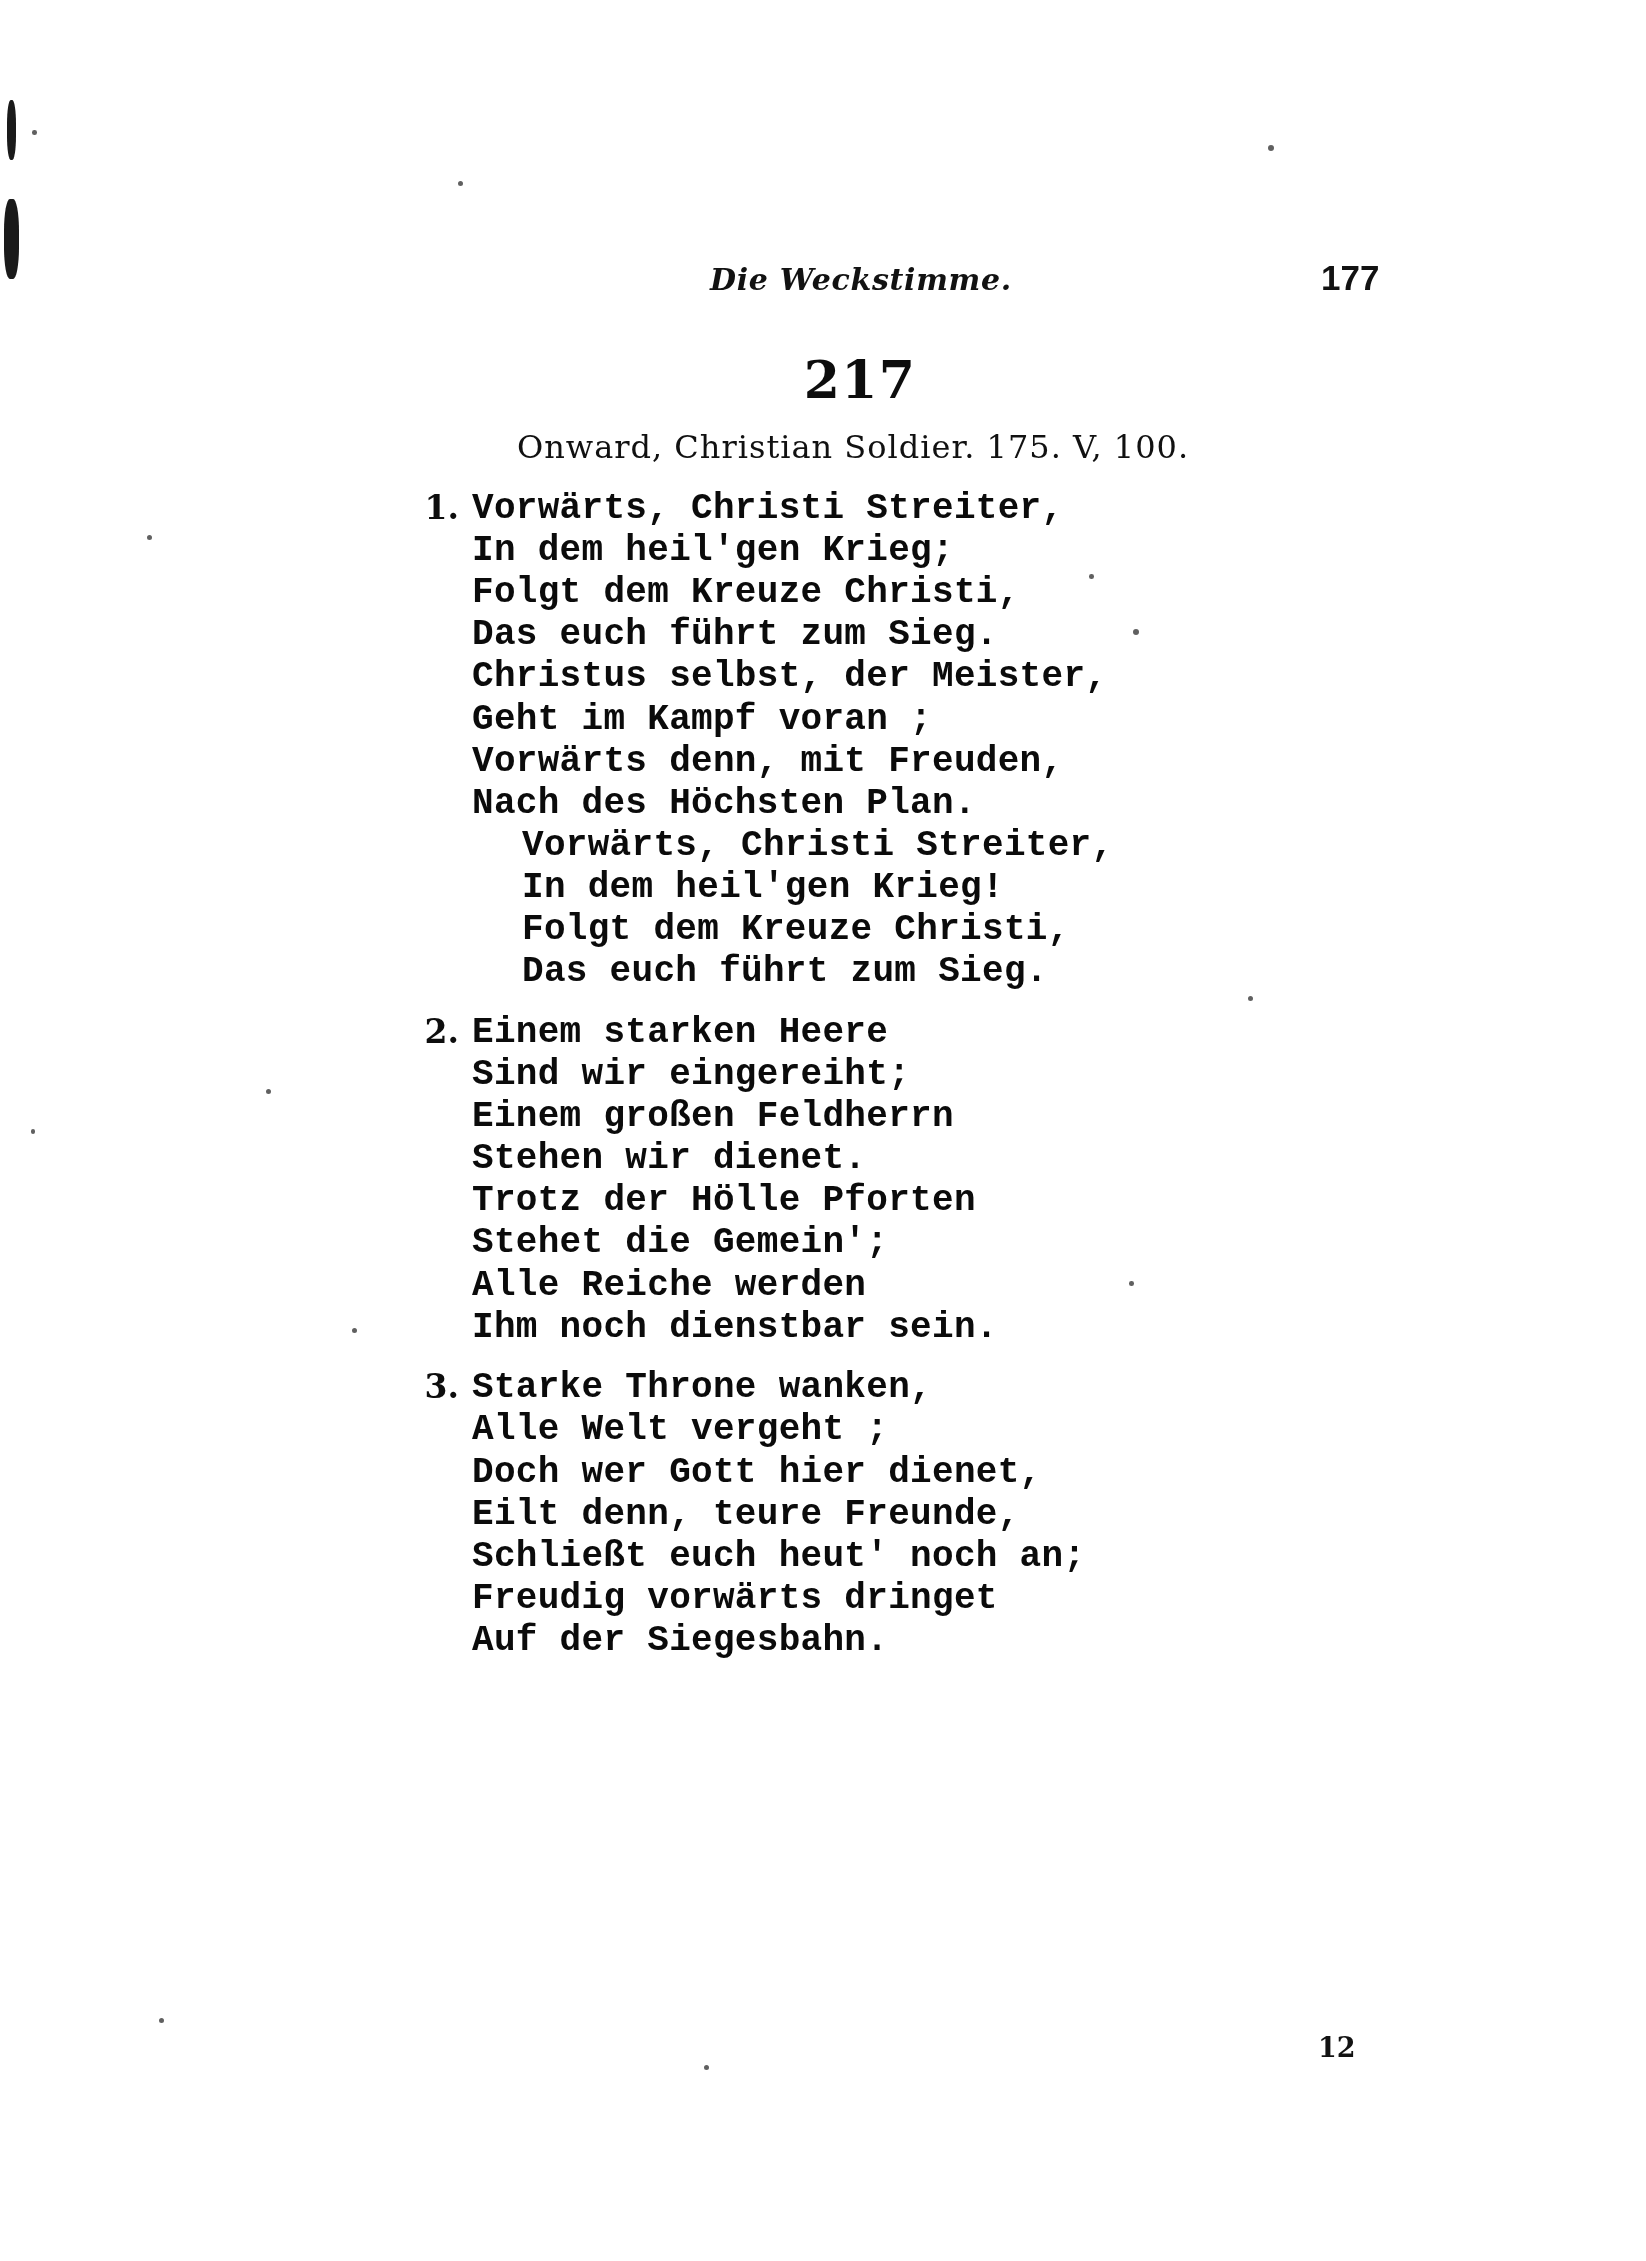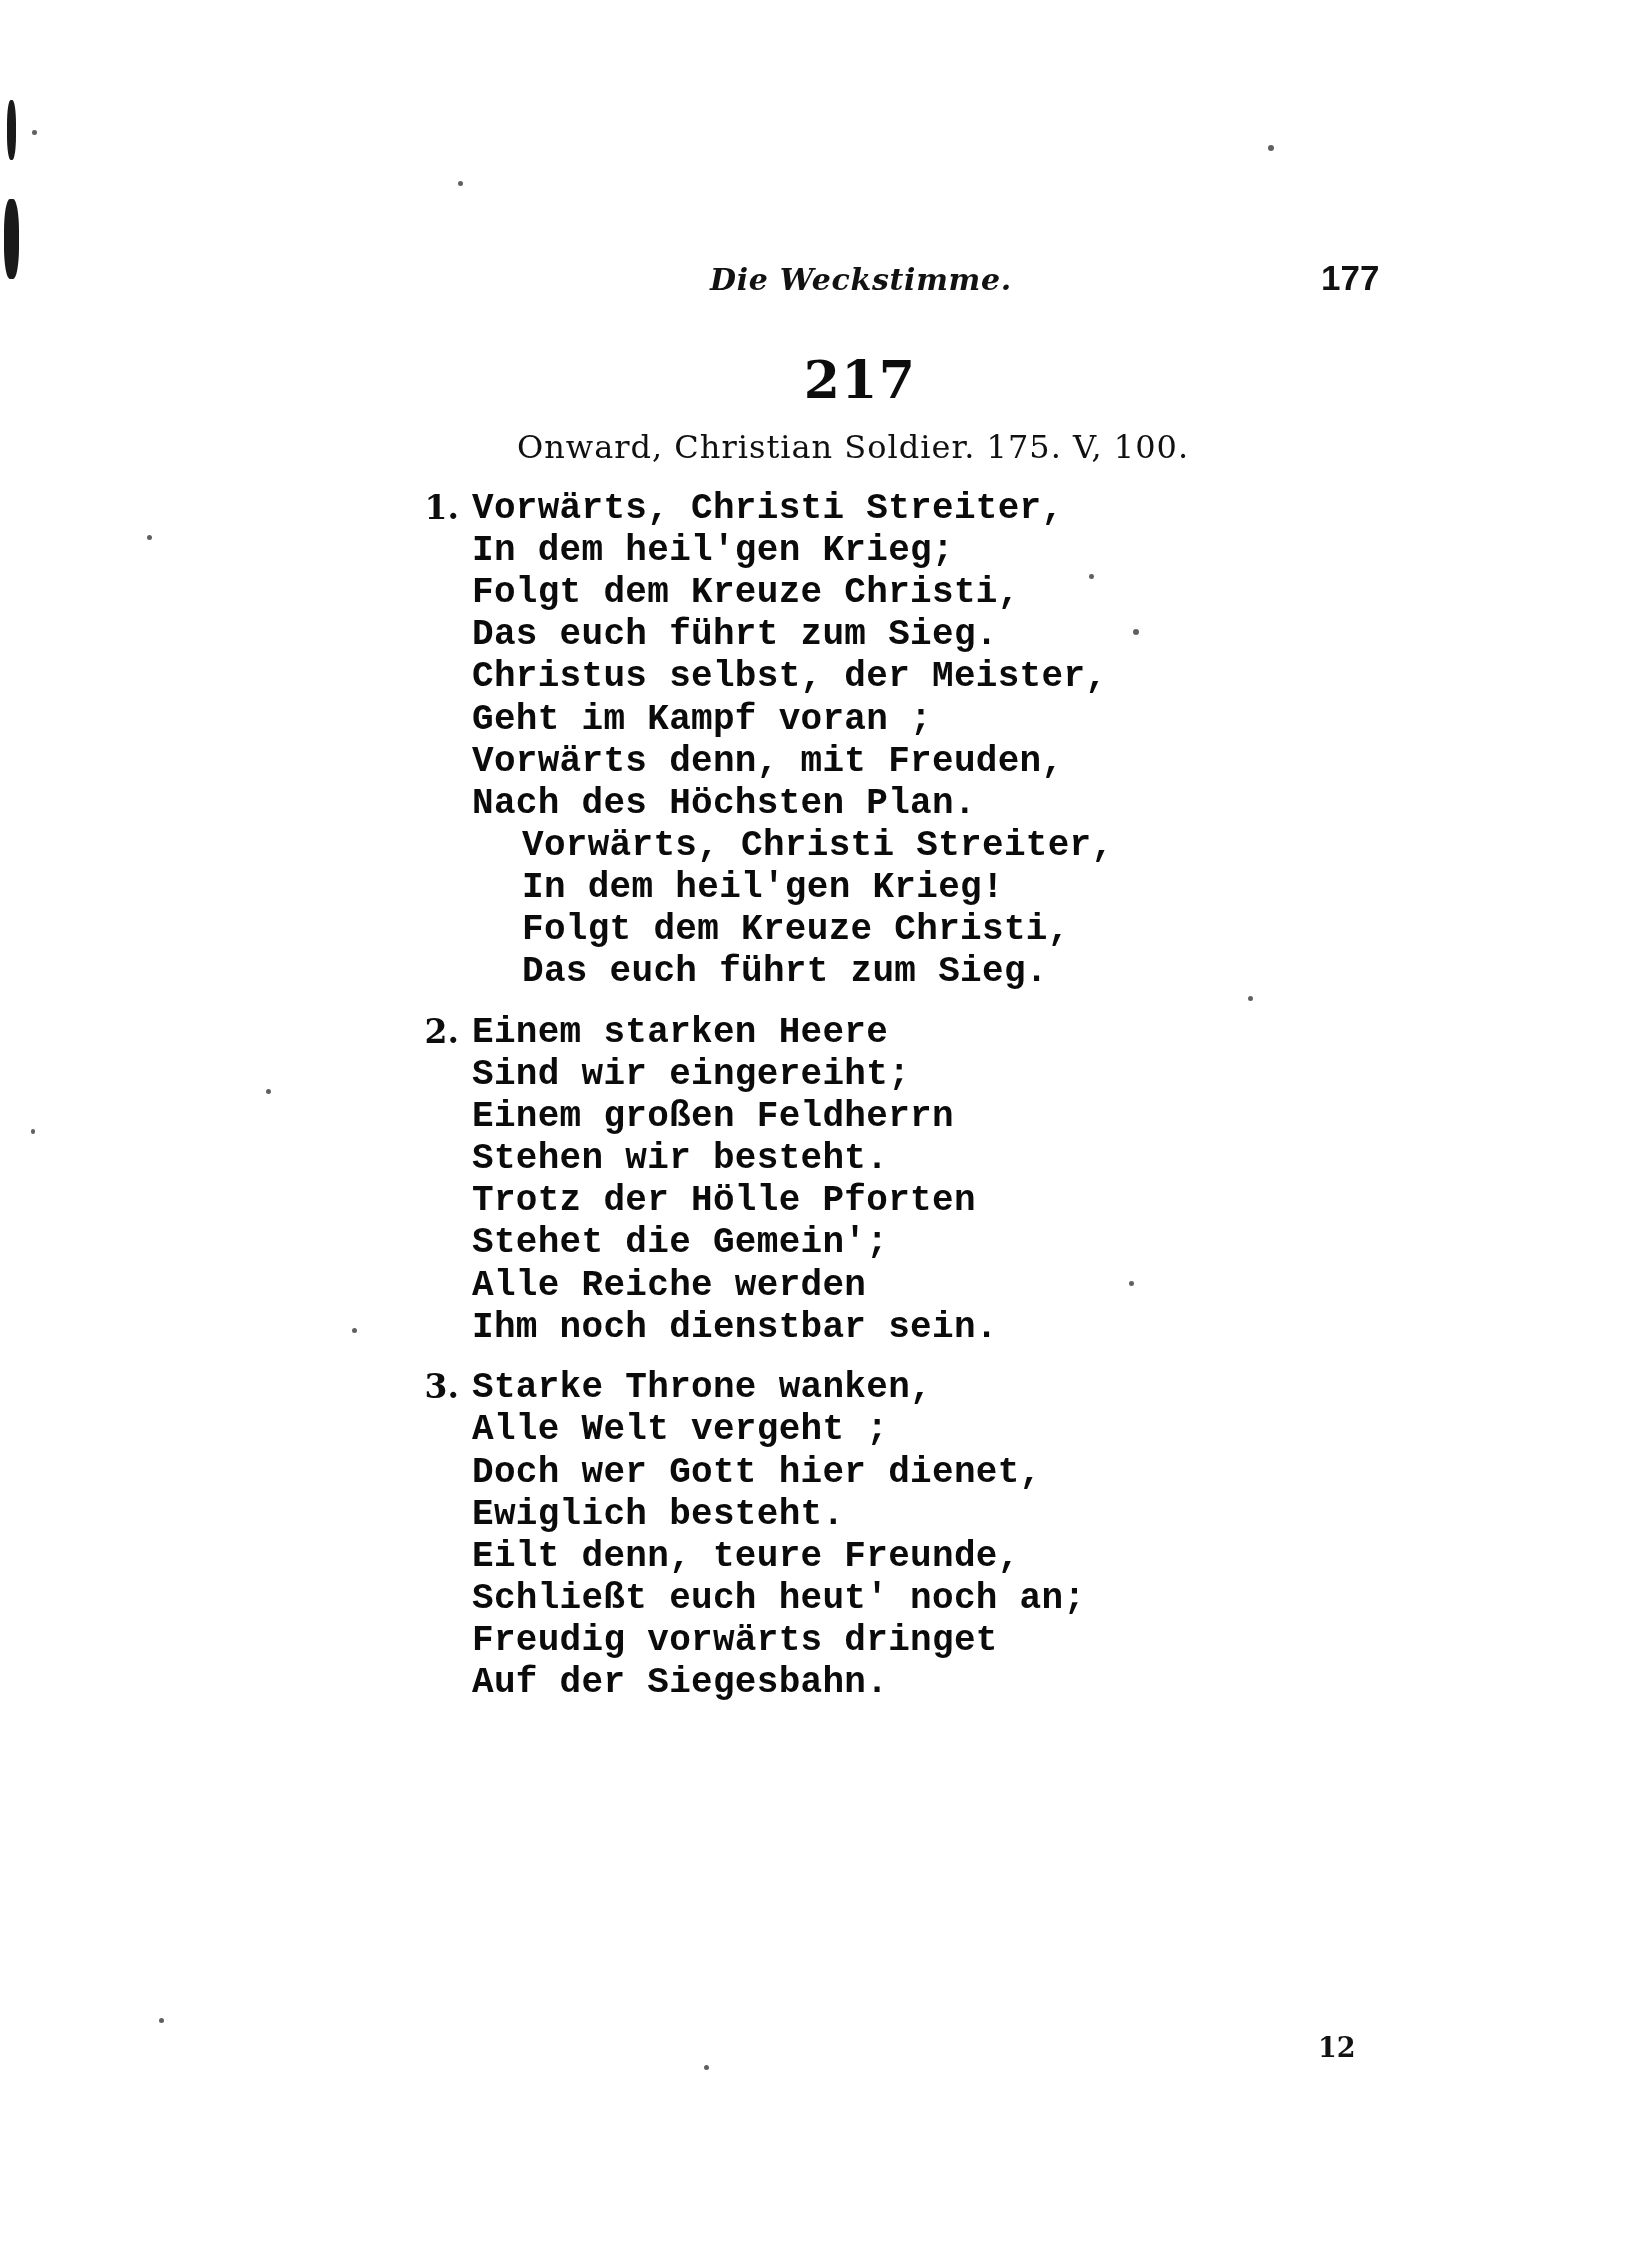--- a/index.html
+++ b/index.html
@@ -200,34 +200,33 @@
           <div class="line indent">Folgt dem Kreuze Christi,</div>
           <div class="line indent">Das euch führt zum Sieg.</div>
         </div>
       </div>
       <div class="verse">
         <div class="verse-num">2.</div>
         <div class="verse-lines">
           <div class="line">Einem starken Heere</div>
           <div class="line">Sind wir eingereiht;</div>
           <div class="line">Einem großen Feldherrn</div>
-          <div class="line">Stehen wir besteht.</div>
+          <div class="line">Stehen wir dienet.</div>
           <div class="line">Trotz der Hölle Pforten</div>
           <div class="line">Stehet die Gemein';</div>
           <div class="line">Alle Reiche werden</div>
           <div class="line">Ihm noch dienstbar sein.</div>
         </div>
       </div>
       <div class="verse">
         <div class="verse-num">3.</div>
         <div class="verse-lines">
           <div class="line">Starke Throne wanken,</div>
           <div class="line">Alle Welt vergeht ;</div>
           <div class="line">Doch wer Gott hier dienet,</div>
-          <div class="line">Ewiglich besteht.</div>
           <div class="line">Eilt denn, teure Freunde,</div>
           <div class="line">Schließt euch heut' noch an;</div>
           <div class="line">Freudig vorwärts dringet</div>
           <div class="line">Auf der Siegesbahn.</div>
         </div>
       </div>
     </div>
 
   <div class="signature">12</div>
 

